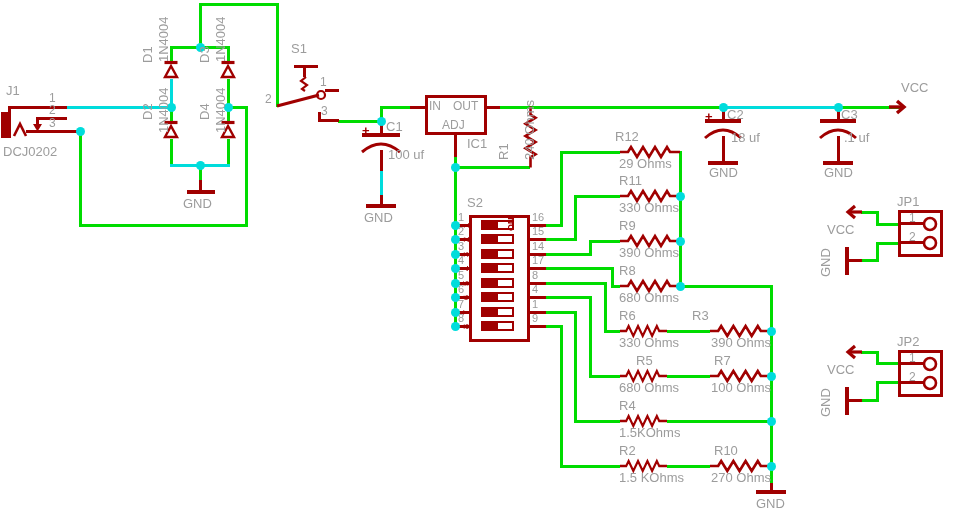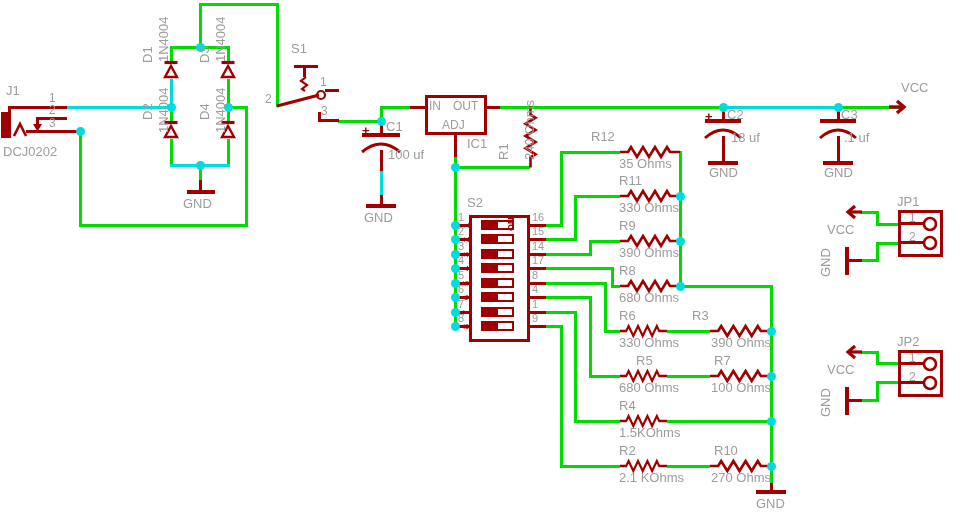--- a/index.html
+++ b/index.html
@@ -386,40 +386,40 @@
 
   <div class="vlbl vsm" style="left:471px;top:218px">1</div>
   <div class="vlbl vsm" style="left:471px;top:232px">2</div>
   <div class="vlbl vsm" style="left:471px;top:247px">3</div>
   <div class="vlbl vsm" style="left:471px;top:261px">4</div>
   <div class="vlbl vsm" style="left:471px;top:276px">5</div>
   <div class="vlbl vsm" style="left:471px;top:290px">6</div>
   <div class="vlbl vsm" style="left:471px;top:305px">7</div>
   <div class="vlbl vsm" style="left:471px;top:319px">8</div>
 
-  <div class="lbl" style="left:591px;top:130px">R12</div>
-  <div class="lbl" style="left:619px;top:157px">35 Ohms</div>
+  <div class="lbl" style="left:615px;top:130px">R12</div>
+  <div class="lbl" style="left:619px;top:157px">29 Ohms</div>
   <div class="lbl" style="left:619px;top:174px">R11</div>
   <div class="lbl" style="left:619px;top:201px">330 Ohms</div>
   <div class="lbl" style="left:619px;top:219px">R9</div>
   <div class="lbl" style="left:619px;top:246px">390 Ohms</div>
   <div class="lbl" style="left:619px;top:264px">R8</div>
   <div class="lbl" style="left:619px;top:291px">680 Ohms</div>
   <div class="lbl" style="left:619px;top:309px">R6</div>
   <div class="lbl" style="left:619px;top:336px">330 Ohms</div>
   <div class="lbl" style="left:692px;top:309px">R3</div>
   <div class="lbl" style="left:711px;top:336px">390 Ohms</div>
   <div class="lbl" style="left:636px;top:354px">R5</div>
   <div class="lbl" style="left:619px;top:381px">680 Ohms</div>
   <div class="lbl" style="left:714px;top:354px">R7</div>
   <div class="lbl" style="left:711px;top:381px">100 Ohms</div>
   <div class="lbl" style="left:619px;top:399px">R4</div>
   <div class="lbl" style="left:619px;top:426px">1.5KOhms</div>
   <div class="lbl" style="left:619px;top:444px">R2</div>
-  <div class="lbl" style="left:619px;top:471px">2.1 KOhms</div>
+  <div class="lbl" style="left:619px;top:471px">1.5 KOhms</div>
   <div class="lbl" style="left:714px;top:444px">R10</div>
   <div class="lbl" style="left:711px;top:471px">270 Ohms</div>
   <div class="lbl" style="left:756px;top:497px">GND</div>
 
   <div class="lbl" style="left:897px;top:195px">JP1</div>
   <div class="lbl xs" style="left:909px;top:212px">1</div>
   <div class="lbl xs" style="left:909px;top:231px">2</div>
   <div class="lbl" style="left:827px;top:223px">VCC</div>
   <div class="vlbl" style="left:832px;top:264px">GND</div>
 

